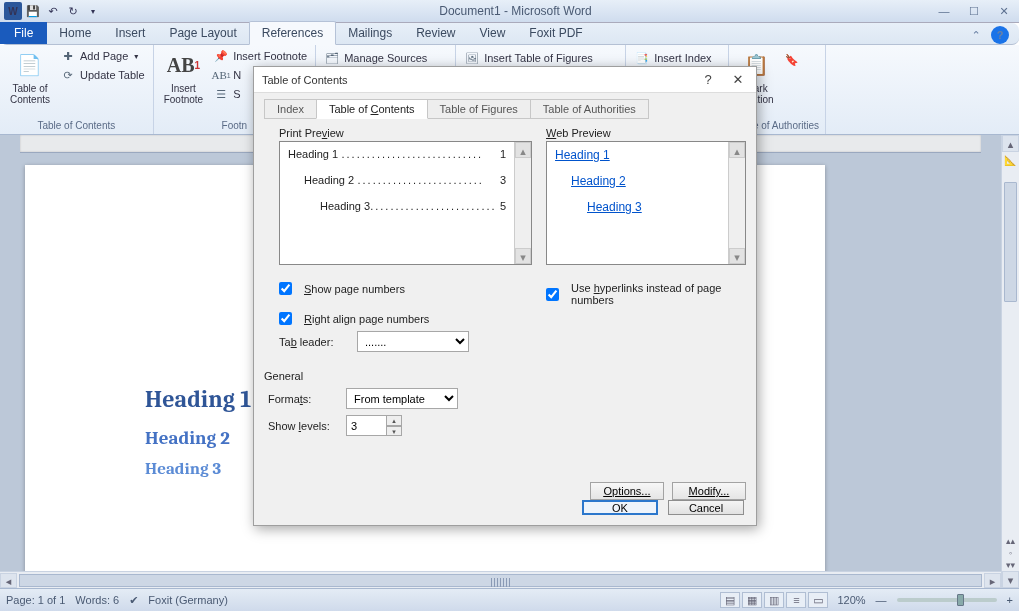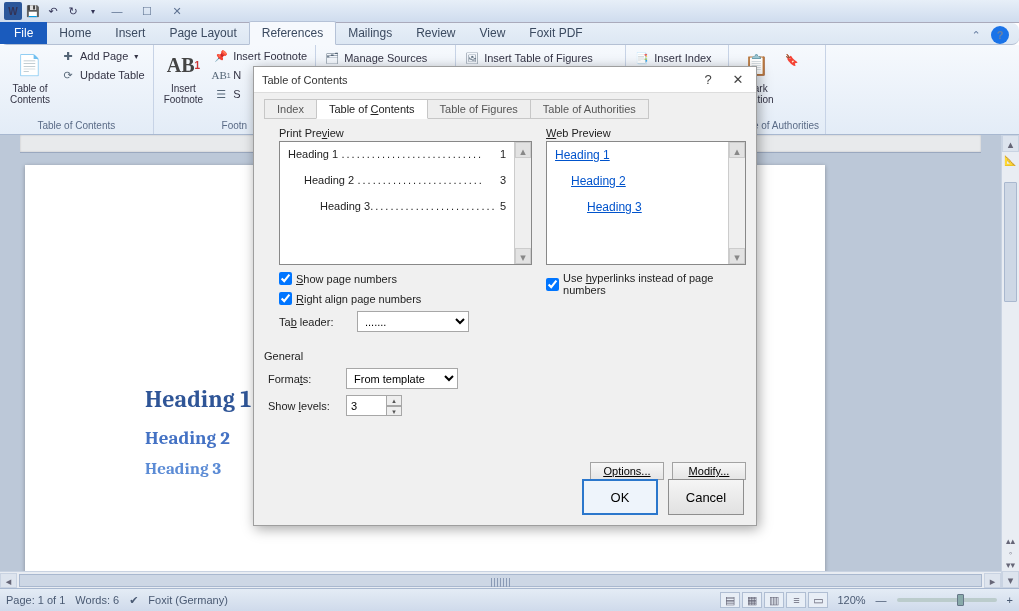--- a/index.html
+++ b/index.html
@@ -79,48 +79,49 @@
 .preview-box { border: 1px solid #888; background: #fff; height: 124px; display: flex; }
 .preview-content { flex: 1; padding: 6px 8px; overflow: hidden; }
 .preview-scroll { width: 17px; background: #efefef; border-left: 1px solid #ccc; display:flex; flex-direction:column; }
 .preview-scroll .a { height:16px; text-align:center; line-height:16px; color:#888; background:#e2e2e2; border:1px solid #ccc;}
 .preview-scroll .f { flex:1; }
 .toc-line { display: flex; font-size: 12px; color: #222; margin-bottom: 12px; }
 .toc-line .txt { white-space: nowrap; }
 .toc-line .dots { flex: 1; overflow:hidden; letter-spacing: 2px; color:#222; }
 .toc-line .pn { white-space:nowrap; }
 .web-link { color: #0053cc; text-decoration: underline; font-size: 12px; display:block; margin-bottom: 12px; }
-.chk { display: flex; align-items: center; gap: 4px; margin-top: 7px; font-size: 11px; color: #222; }
+.chk { display: flex; align-items: center; gap: 12px; margin-top: 17px; font-size: 11px; color: #222; }
 .chk input { width: 13px; height: 13px; }
 .form-row { display: flex; align-items: center; gap: 6px; margin-top: 6px; font-size:11px;}
 .form-row label { min-width: 72px; color:#222; }
 .form-row.indent label { margin-left:4px; }
 select, .combo { height: 21px; border: 1px solid #a7a7a7; background: #fff; font-size: 11px; padding: 1px 3px; }
 .section-label { font-size: 11px; color: #222; margin-top: 18px; }
 .spinner { display:flex; align-items:stretch; }
 .spinner input { width: 40px; height: 21px; border: 1px solid #a7a7a7; border-right:none; padding:0 4px; font-size:11px;}
 .spinner .spin-btns { display:flex; flex-direction:column; }
 .spinner .spin-btns span { width:16px; height:10.5px; border:1px solid #a7a7a7; background:#eee; font-size:7px; text-align:center; line-height:9px; color:#555; cursor:pointer;}
 .dlg-actions { margin-top: 46px; display: flex; justify-content: flex-end; gap: 8px; }
 .dlg-actions button { width: 74px; height: 18px; border: 1px solid #a3a3a3; background: linear-gradient(#f7f7f7,#e5e5e5); font-size: 11px; cursor:pointer;text-decoration:underline; }
 .dlg-footer { position:absolute; bottom:10px; right:12px; display:flex; gap:10px; }
-.dlg-footer button { width: 76px; height: 36px; border: 1px solid #8e8e8e; background: linear-gradient(#f5f5f5,#e1e1e1); font-size: 13px; cursor:pointer;}
+.dlg-footer button { width: 76px; height: 15px; border: 1px solid #8e8e8e; background: linear-gradient(#f5f5f5,#e1e1e1); font-size: 11px; cursor:pointer;}
 .dlg-footer button.primary { border: 2px solid #2b77cc; background: #eef4fb; }
 </style>
 </head>
 <body>
 
 <div class="titlebar">
   <div class="qa">
     <span class="wicon">W</span>
     <span>💾</span>
     <span>↶</span>
     <span>↻</span>
     <span style="font-size:8px;">▾</span>
   </div>
+  <div class="title">Document1 - Microsoft Word</div>
   <div class="win-controls">
     <span>—</span>
     <span>☐</span>
     <span>✕</span>
   </div>
 </div>
 
 <div class="ribbon-tabs">
   <div class="file-tab">File</div>
   <div class="tab">Home</div>

